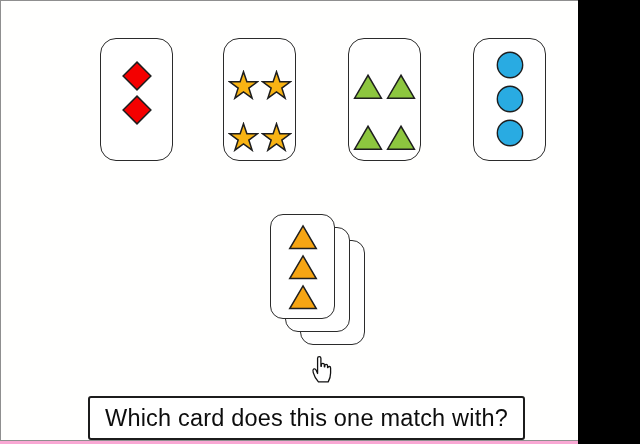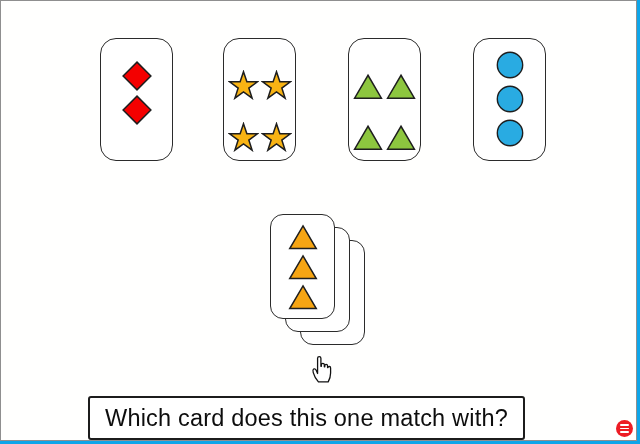--- a/index.html
+++ b/index.html
@@ -1,17 +1,17 @@
 <!DOCTYPE html>
 <html><head>
 <meta charset="utf-8">
 <title></title>
 <style>
   html,body{margin:0;padding:0;background:#000;}
-  #app{position:relative;width:640px;height:444px;background:#0ea5e9;overflow:hidden;
+  #app{position:relative;width:578px;height:444px;background:#f9a8d4;overflow:hidden;
        font-family:"Liberation Sans",sans-serif;}
   #canvas{position:absolute;left:0;top:0;width:637px;height:441px;background:#fffffe;
           border:1px solid #8f8f8f;box-sizing:border-box;}
   
   .card{position:absolute;top:37px;width:73px;height:123px;background:#fff;
         border:1.6px solid #2b2b2b;border-radius:16px;box-sizing:border-box;
         display:flex;justify-content:center;cursor:pointer;}
   .card .shapes{display:flex;flex-direction:column;align-items:center;}
   .card.grid .shapes{display:grid;grid-template-columns:auto auto;justify-items:center;align-items:center;}
   

